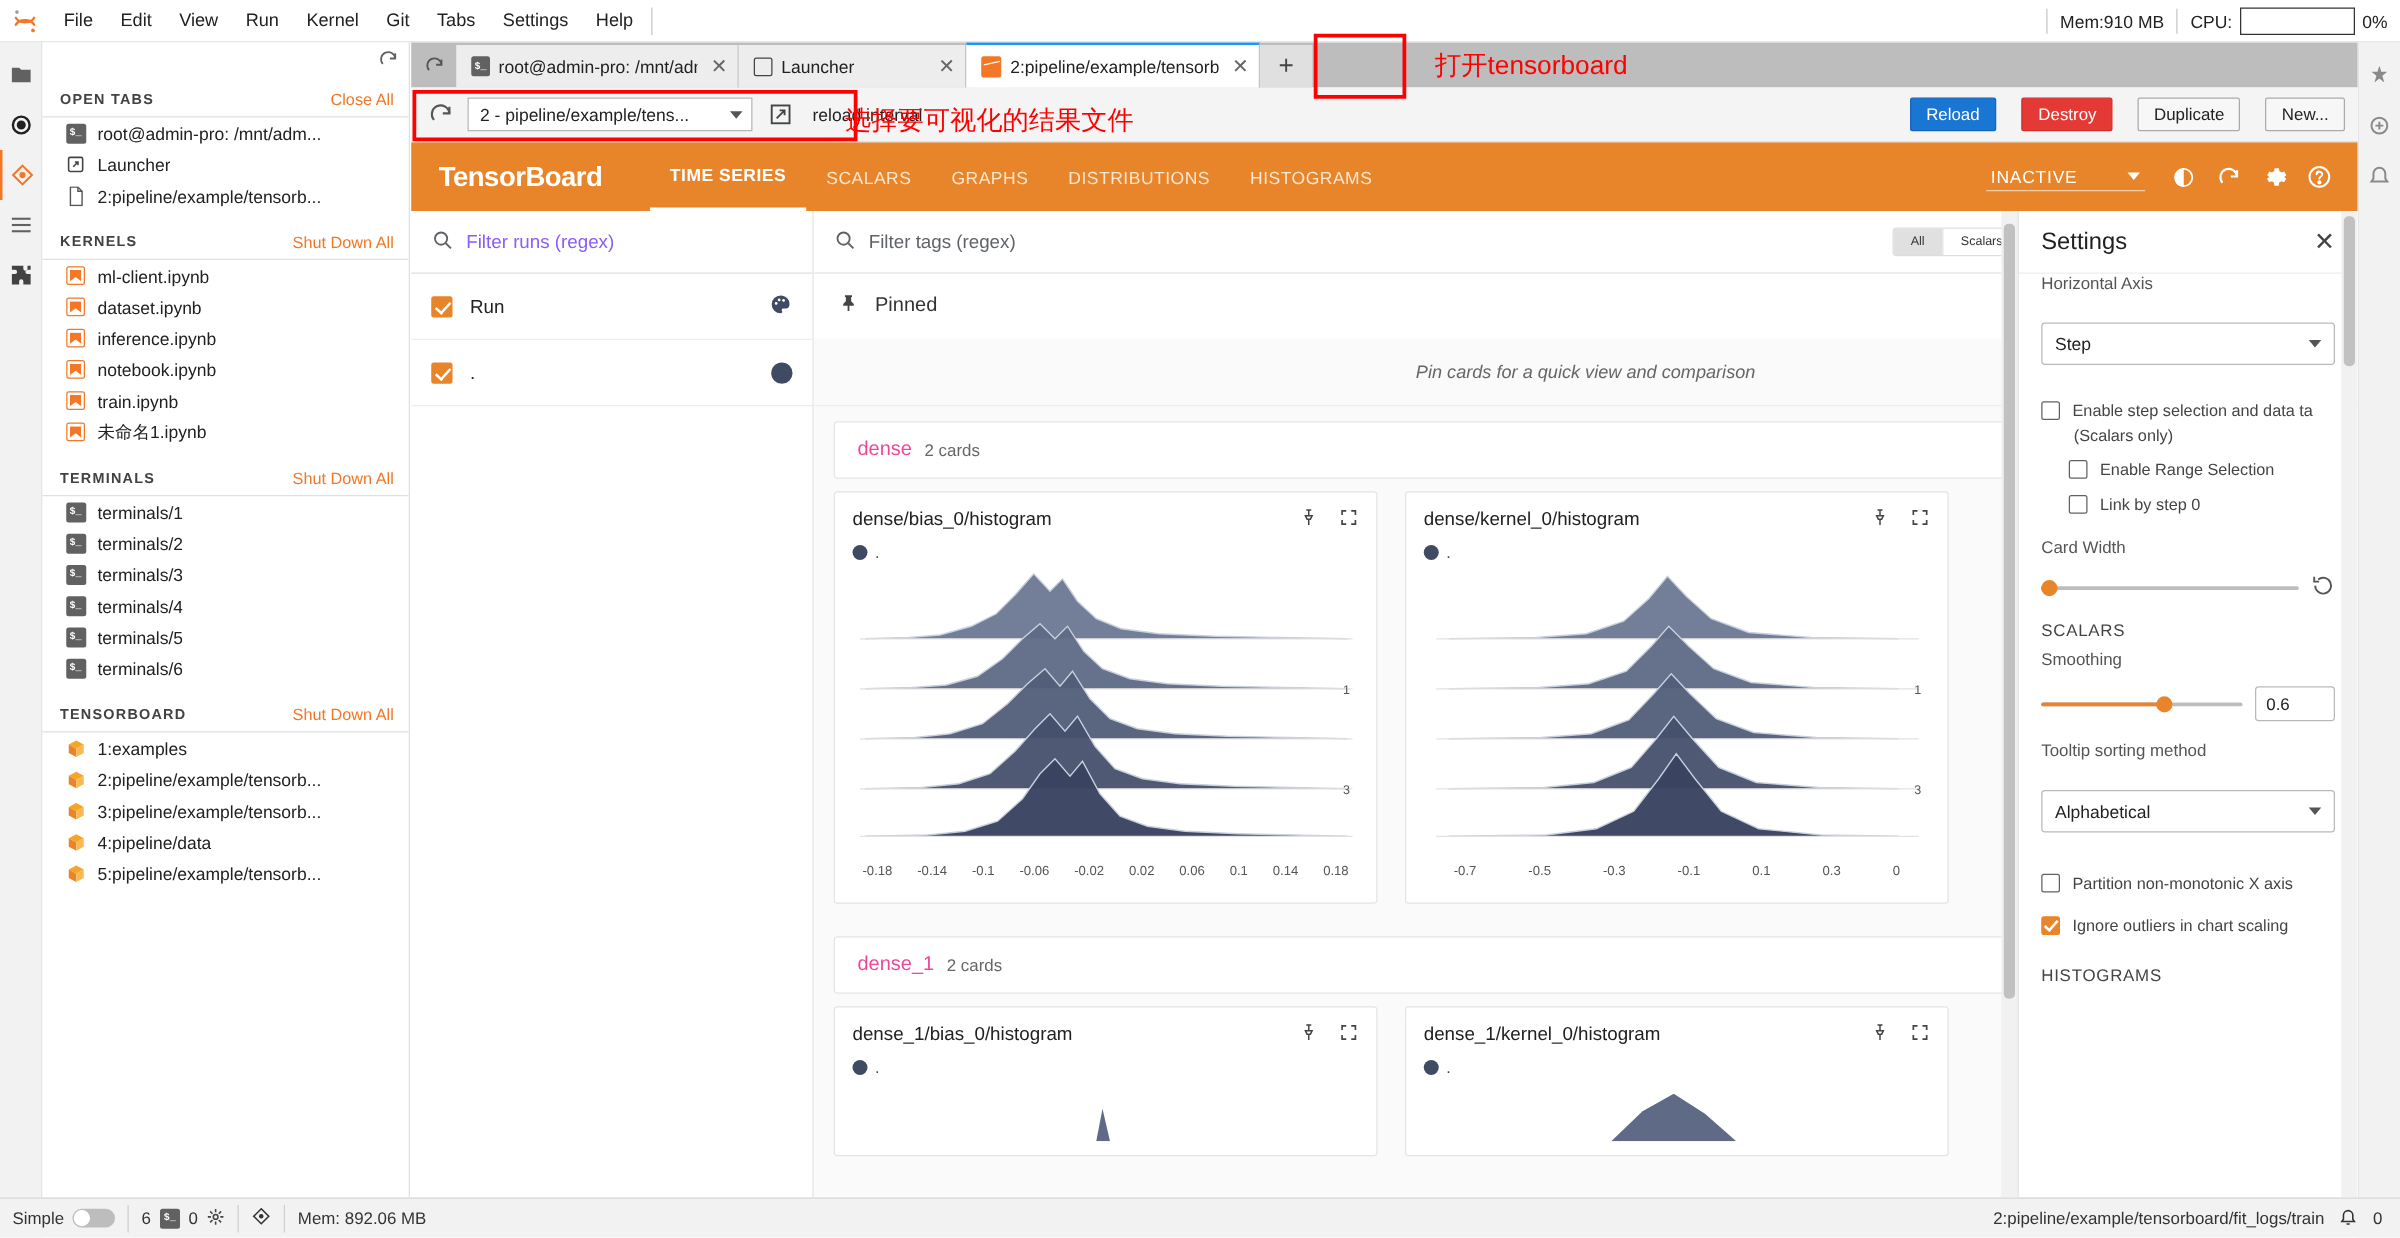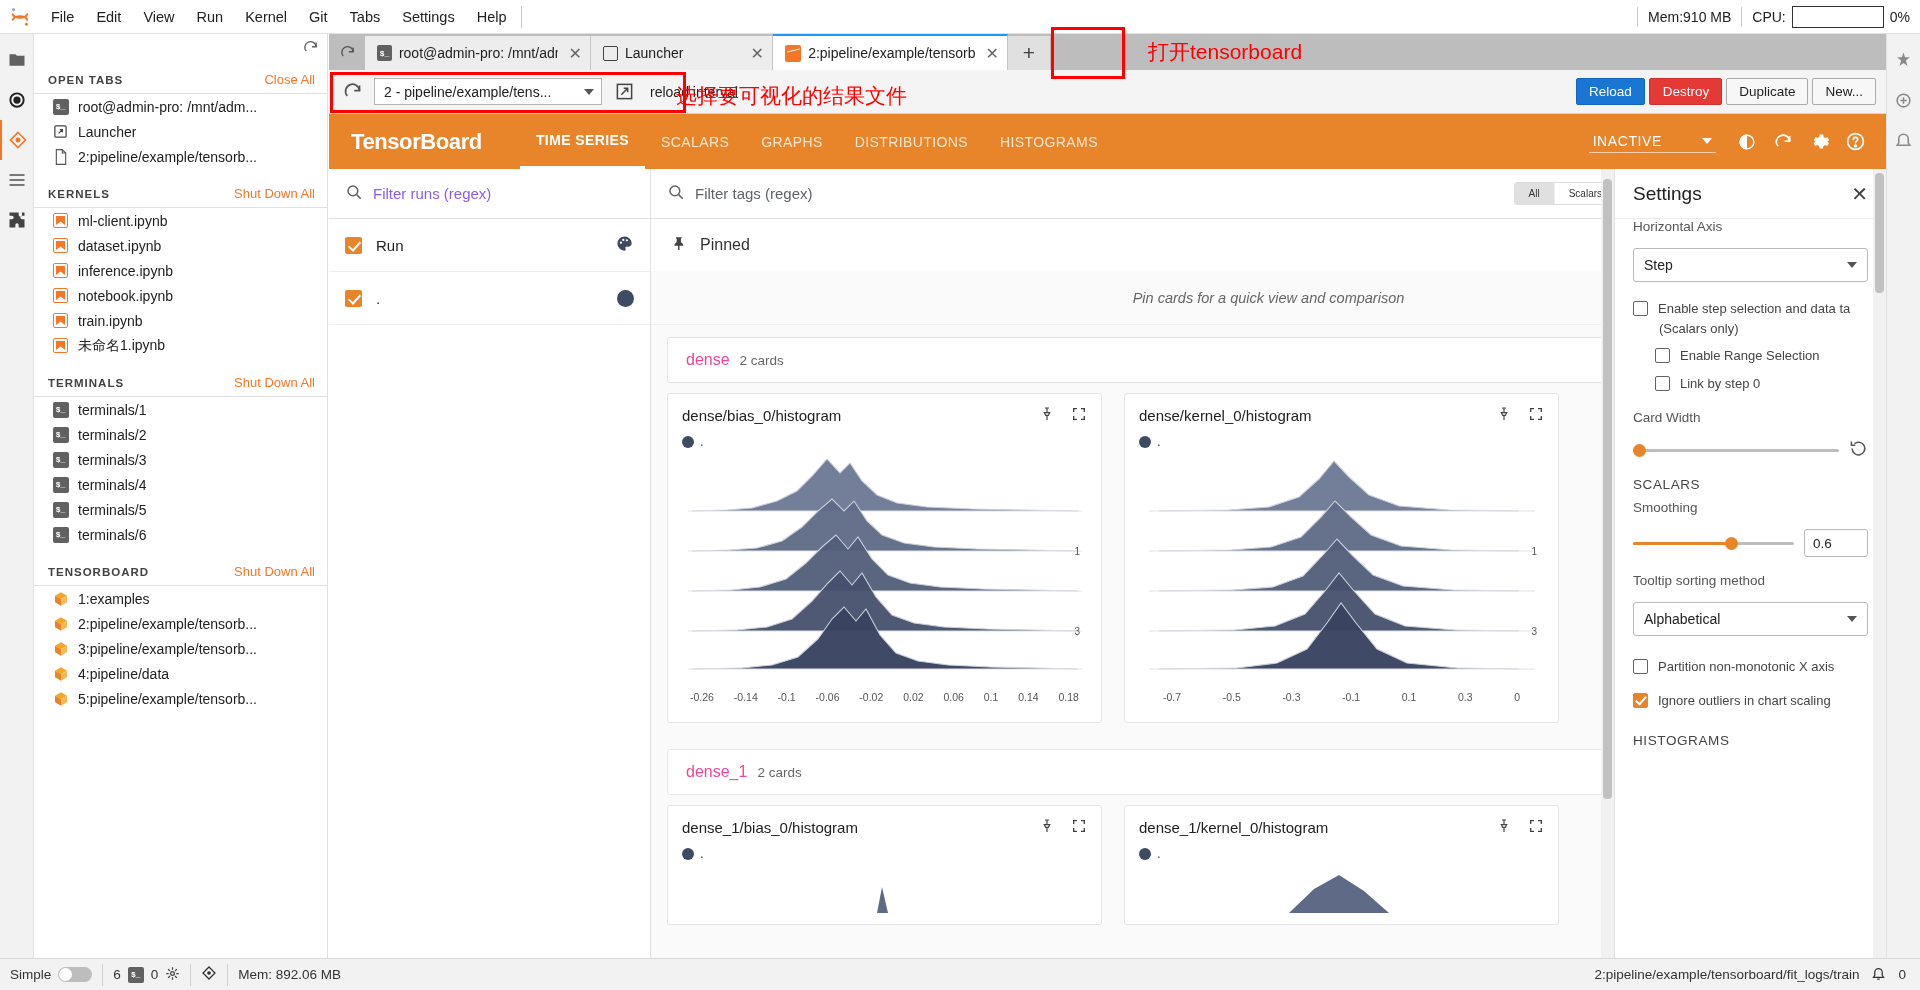--- a/index.html
+++ b/index.html
@@ -101,21 +101,21 @@
   }
   .ticon { width:26px; height:26px; display:flex; align-items:center; justify-content:center; color:#555; }
   .tselect {
     width:228px; height:27px; border:1px solid #b5b5b5; background:#fff;
     display:flex; align-items:center; justify-content:space-between;
     padding:0 7px 0 9px; font-size:14px; color:#222;
   }
   .tselect .cv { white-space:nowrap; overflow:hidden; }
   .caret { width:0;height:0;border-left:5px solid transparent;border-right:5px solid transparent;border-top:6px solid #555; }
   .tlabeltext { font-size:14px; color:#222; margin-left:4px; }
-  .tbright { margin-left:auto; display:flex; align-items:center; gap:4px; }
+  .tbright { margin-left:auto; display:flex; align-items:center; gap:20px; }
   .btn { height:27px; padding:0 12px; border:1px solid #aaa; background:#f7f7f7; font-size:13.5px; color:#222; border-radius:2px; display:flex; align-items:center; }
   .btn.blue { background:#1976d2; border-color:#1565c0; color:#fff; }
   .btn.red  { background:#e53935; border-color:#d32f2f; color:#fff;padding-left:13px; }
 
   
   .tbnav {
     height:55px; background:#e8852a; display:flex; align-items:center; padding-left:22px; color:#fff;
   }
   .tb-brand { font-size:22px; font-weight:700; letter-spacing:-0.4px; margin-right:38px; }
   .tb-tab { font-size:14px; letter-spacing:0.4px; padding:0 16px; height:55px; display:flex; align-items:center; color:#ffe6cf; }
@@ -171,21 +171,21 @@
   .settings {
     position:absolute; top:0; right:0; width:272px; bottom:0;
     background:#fff; border-left:1px solid #e0e0e0;
   }
   .st-hdr { height:50px; display:flex; align-items:center; padding:0 18px; border-bottom:1px solid #eee; }
   .st-hdr .t { font-size:19px; color:#212121; }
   .st-hdr .x { margin-left:auto; font-size:20px; color:#444; }
   .st-sec { font-size:13.5px; letter-spacing:.6px; color:#444; padding:16px 18px 8px 18px; }
   .st-lbl { font-size:13.5px; color:#555; padding:0 18px 6px 18px; }
   .st-sel {
-    margin:8px 18px; height:34px; border:1px solid #b9b9b9; border-radius:3px;
+    margin:18px 18px; height:34px; border:1px solid #b9b9b9; border-radius:3px;
     display:flex; align-items:center; justify-content:space-between; padding:0 10px; font-size:14px; color:#222;
   }
   .st-cb { display:flex; align-items:flex-start; gap:10px; padding:10px 16px 0 18px; font-size:13px; color:#444; line-height:1.35; }
   .st-cb .box { width:15px; height:15px; border:1.8px solid #5f6368; border-radius:2px; flex:none; margin-top:1px; }
   .st-cb .box.on { background:#e8852a; border-color:#e8852a; position:relative; }
   .st-cb .box.on:after { content:""; position:absolute; left:3.5px; top:0px; width:4px; height:9px; border:solid #fff; border-width:0 2px 2px 0; transform:rotate(42deg); }
   .slider-row { display:flex; align-items:center; gap:10px; padding:8px 18px 0 18px; }
   .slider { flex:1; height:3px; background:#bdbdbd; position:relative; border-radius:2px; }
   .slider .knob { position:absolute; top:-5px; width:13px; height:13px; border-radius:50%; background:#e8852a; }
   .slider .fill { position:absolute; left:0; top:0; height:3px; background:#e8852a; border-radius:2px; }
@@ -684,21 +684,21 @@
                   <line x1="6" y1="180" x2="400" y2="180" stroke="#e2e2e2" stroke-width="1"></line>
 
                   <path d="M10,218 L60,217 L90,214 L116,206 L136,188 L150,168 L162,156 L174,170 L184,158 L198,184 L214,202 L236,210 L266,214 L308,216 L352,217 L396,218 Z" fill="#3a4360" opacity="0.97"></path>
                   <path d="M10,218 L60,217 L90,214 L116,206 L136,188 L150,168 L162,156 L174,170 L184,158 L198,184 L214,202 L236,210 L266,214 L308,216 L352,217 L396,218" fill="none" stroke="#c9cfdc" stroke-width="1.1"></path>
                   <line x1="6" y1="218" x2="400" y2="218" stroke="#e2e2e2" stroke-width="1"></line>
                 </g>
                 <text x="398" y="104" font-size="10" fill="#555" font-family="Liberation Sans" text-anchor="end">1</text>
                 <text x="398" y="184" font-size="10" fill="#555" font-family="Liberation Sans" text-anchor="end">3</text>
               </svg>
               <div class="xticks">
-                <span>-0.26</span>
+                <span>-0.18</span>
                 <span>-0.14</span>
                 <span>-0.1</span>
                 <span>-0.06</span>
                 <span>-0.02</span>
                 <span>0.02</span>
                 <span>0.06</span>
                 <span>0.1</span>
                 <span>0.14</span>
                 <span>0.18</span>
               </div>

